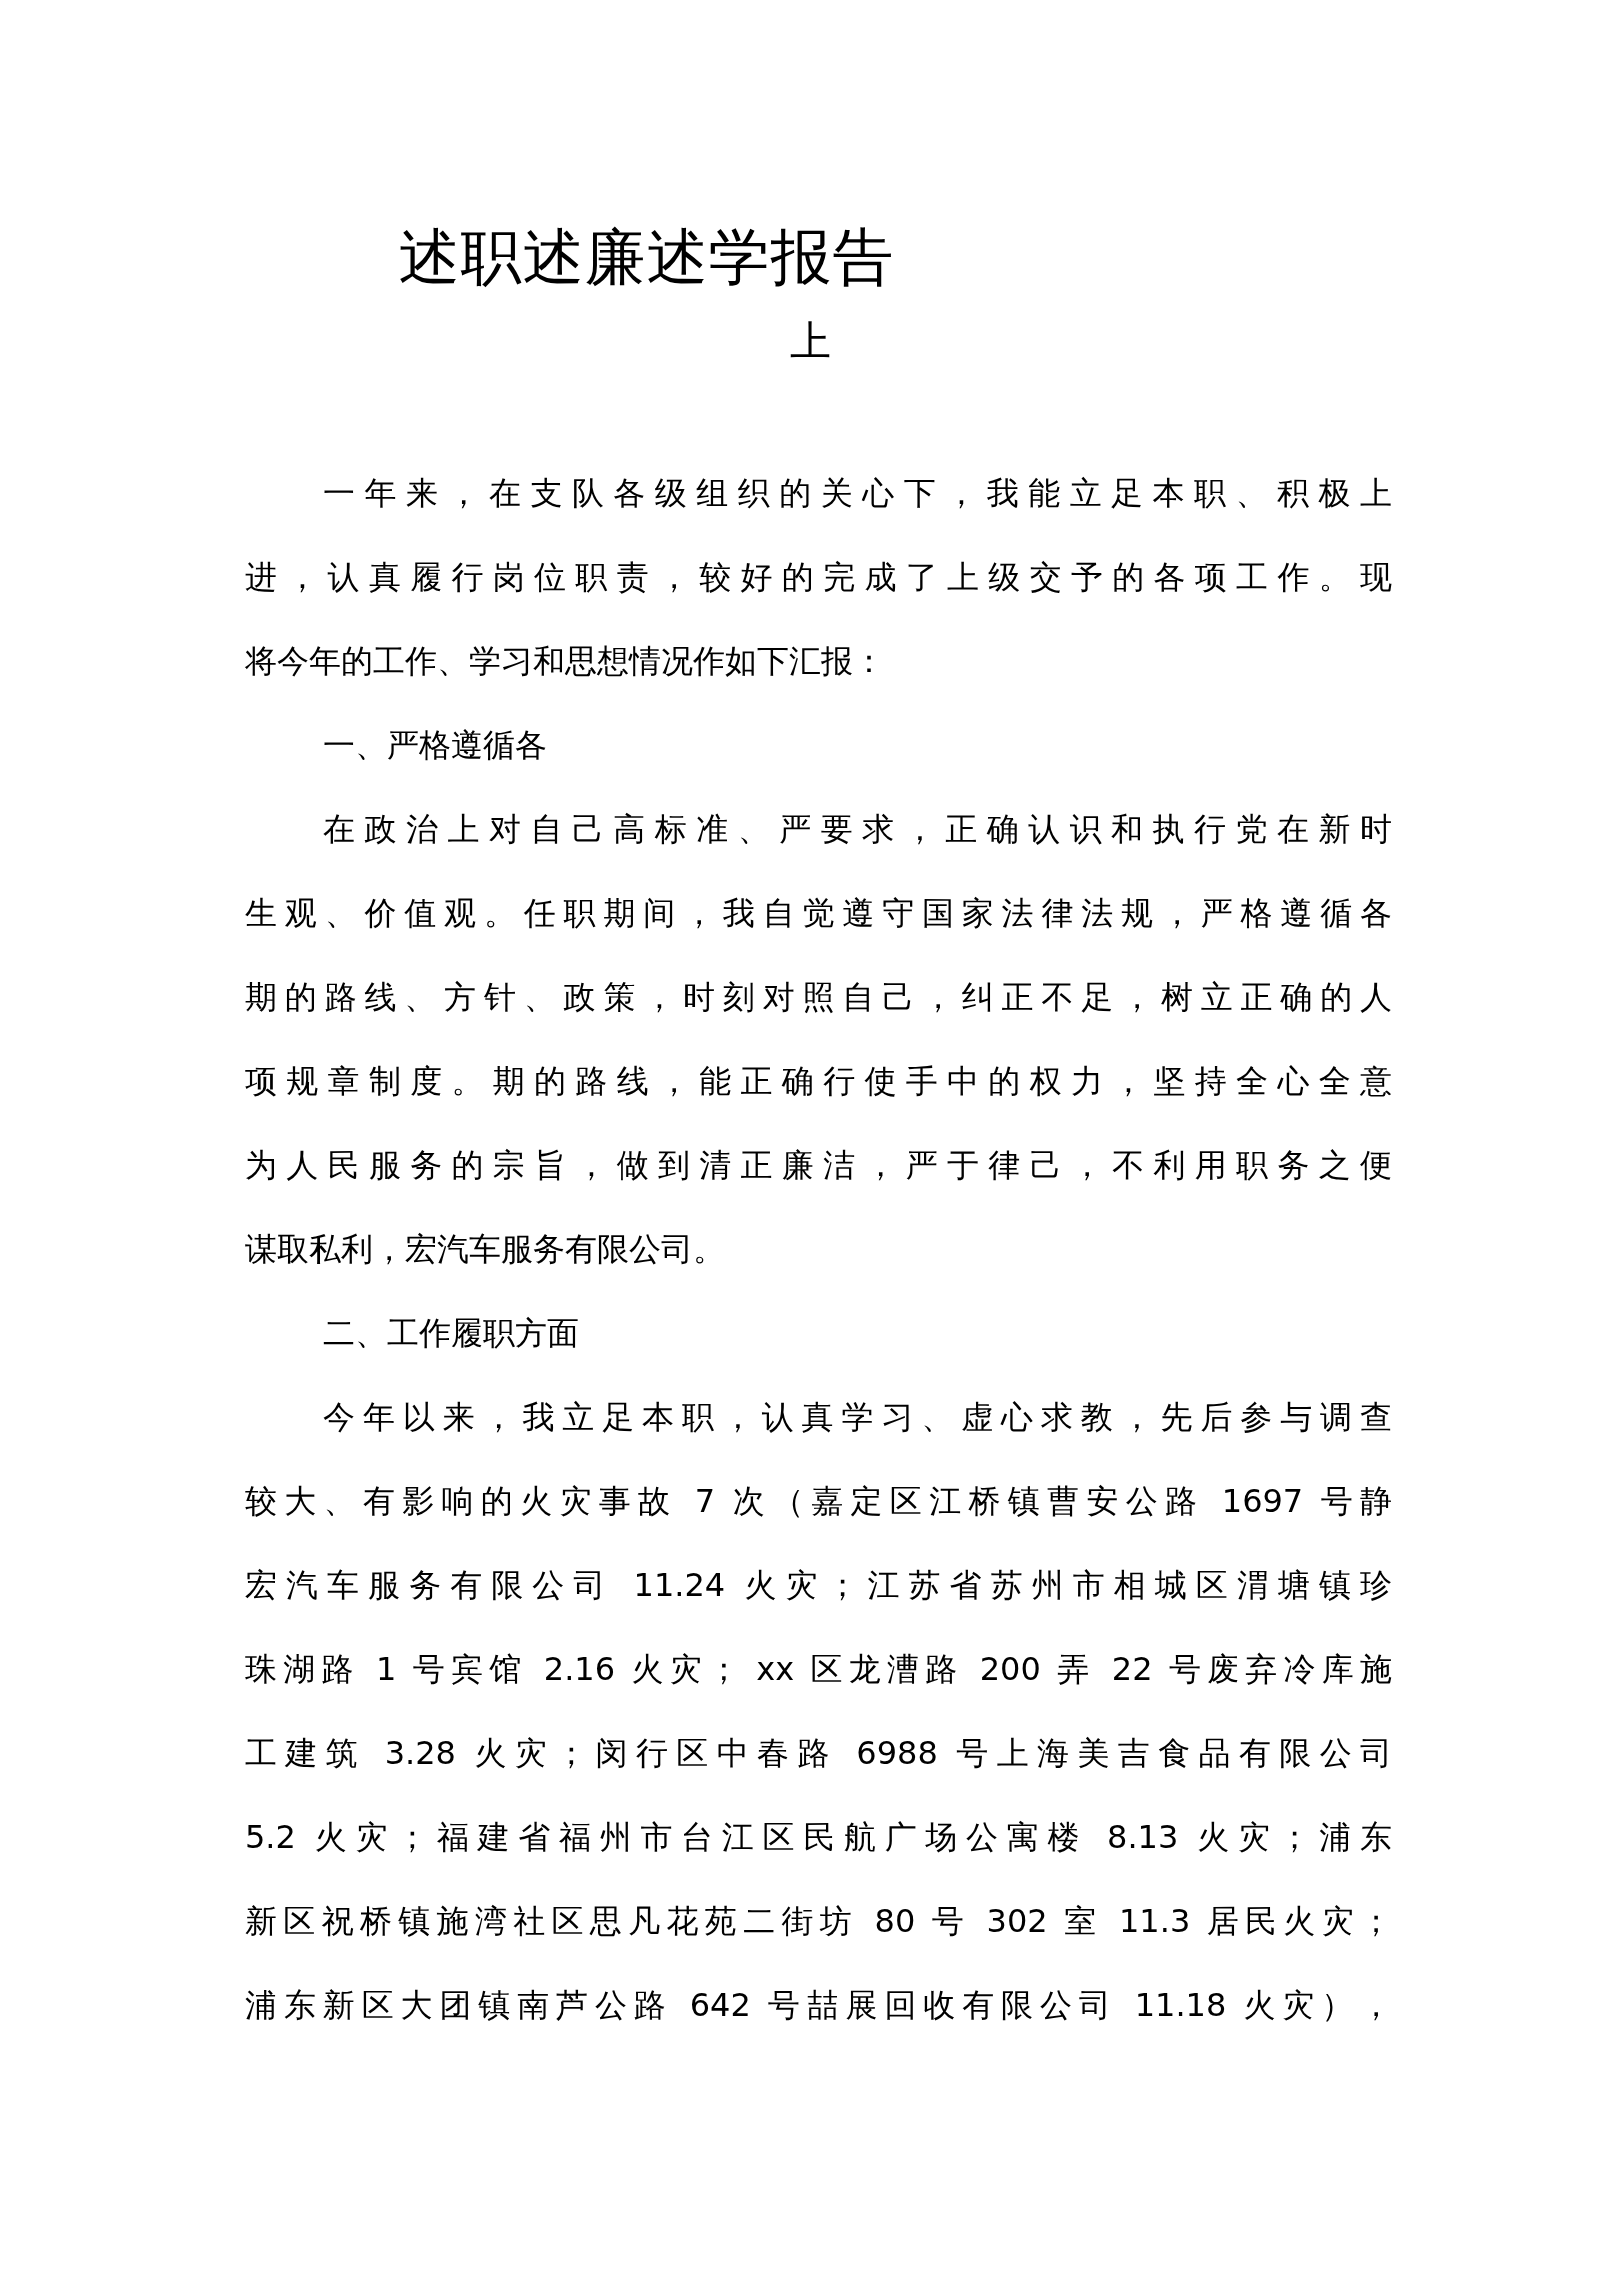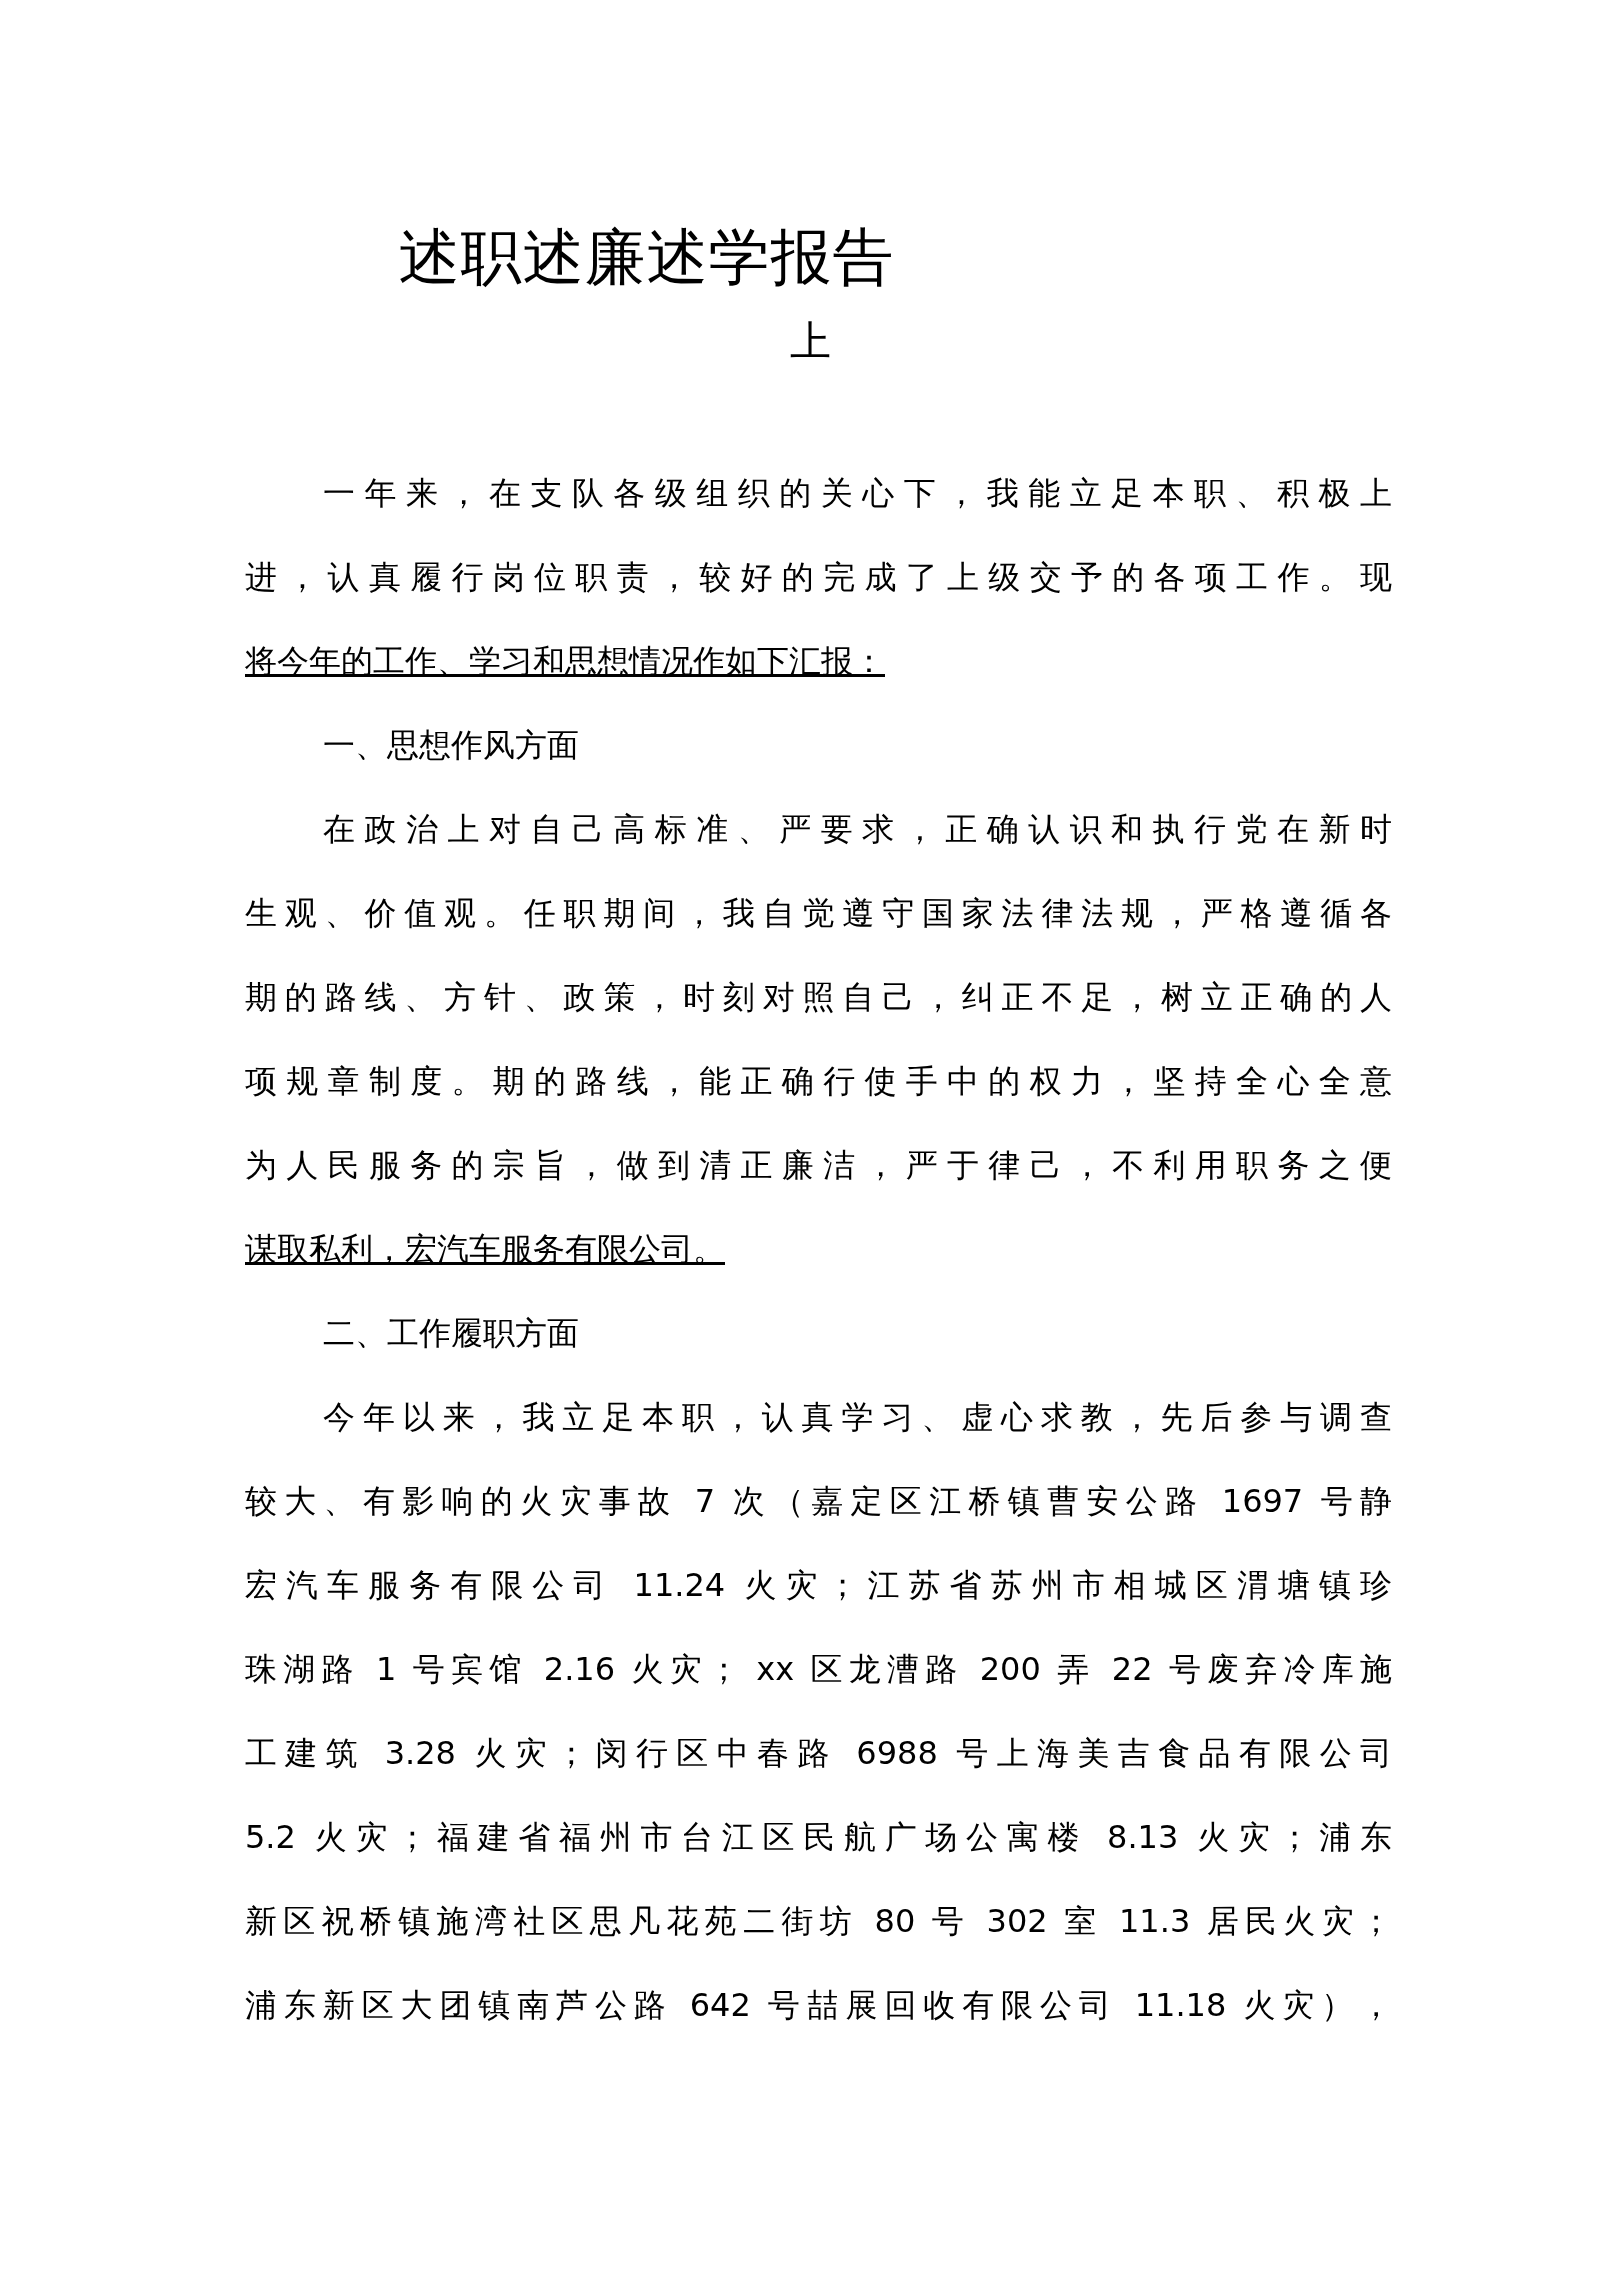--- a/index.html
+++ b/index.html
@@ -5,39 +5,39 @@
   html, body { margin: 0; padding: 0; background: #ffffff; }
   body { width: 1621px; height: 2293px; position: relative; overflow: hidden;
          font-family: "DejaVu Sans", "Liberation Sans", sans-serif; color: #000; }
   .title { position: absolute; left: 0; width: 1293px; top: 218px; text-align: center;
            font-size: 61px; line-height: 78px; letter-spacing: 1px; }
   .subtitle { position: absolute; left: 0; width: 1621px; top: 314px; text-align: center;
               font-size: 41px; line-height: 55px; }
   .body { position: absolute; left: 245px; top: 451px; width: 1147px; }
   .line { font-size: 32px; line-height: 84px; height: 84px; white-space: nowrap;
           text-align: justify; text-align-last: justify; overflow: visible; }
-  .line.last { text-align-last: left; text-decoration: underline; }
+  .line.last { text-align-last: left; }
   .indent { padding-left: 78px; }
   .heading { padding-left: 78px; text-align-last: left; }
 </style>
 </head>
 <body>
 
 <div class="title">述职述廉述学报告</div>
 <div class="subtitle">上</div>
 
 <div class="body">
 
   <div>
     <div class="line indent"> 一年来，在支队各级组织的关心下，我能立足本职、积极上</div>
     <div class="line">进，认真履行岗位职责，较好的完成了上级交予的各项工作。现</div>
     <div class="line last">将今年的工作、学习和思想情况作如下汇报：</div>
   </div>
 
-  <div class="line heading">一、思想作风方面</div>
+  <div class="line heading">一、严格遵循各</div>
 
   <div>
     <div class="line indent">在政治上对自己高标准、严要求，正确认识和执行党在新时</div>
     <div class="line">生观、价值观。任职期间，我自觉遵守国家法律法规，严格遵循各</div>
     <div class="line">期的路线、方针、政策，时刻对照自己，纠正不足，树立正确的人</div>
     <div class="line">项规章制度。期的路线，能正确行使手中的权力，坚持全心全意</div>
     <div class="line">为人民服务的宗旨，做到清正廉洁，严于律己，不利用职务之便</div>
     <div class="line last">谋取私利，宏汽车服务有限公司。</div>
   </div>
 

